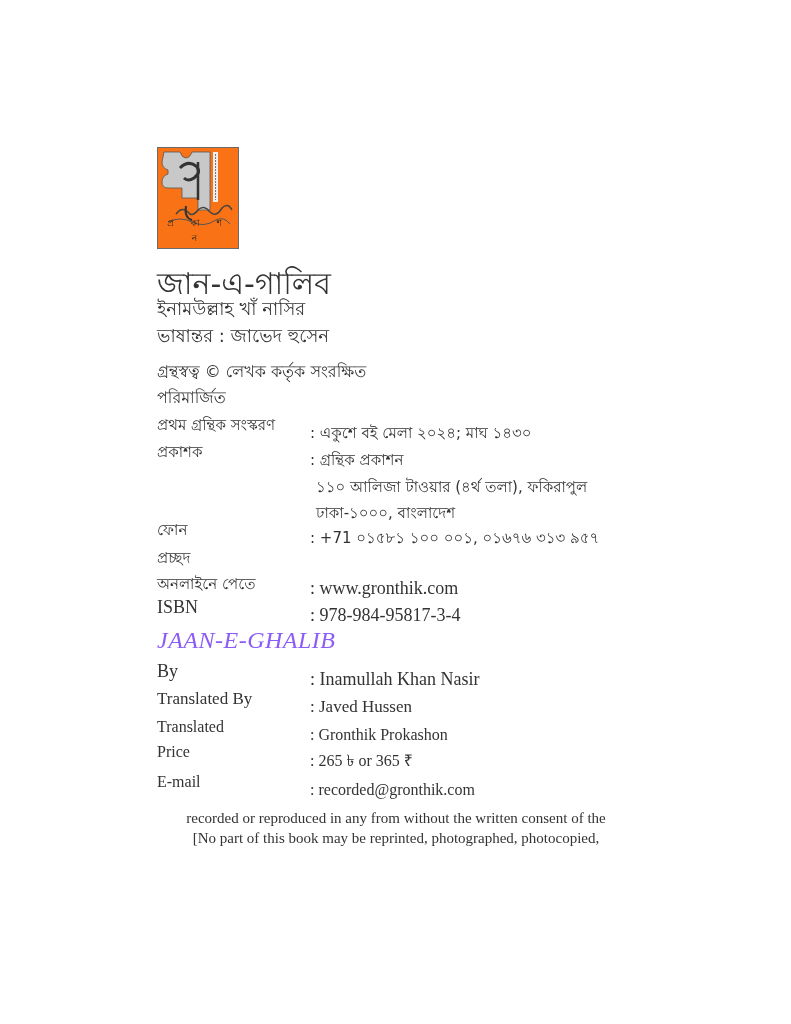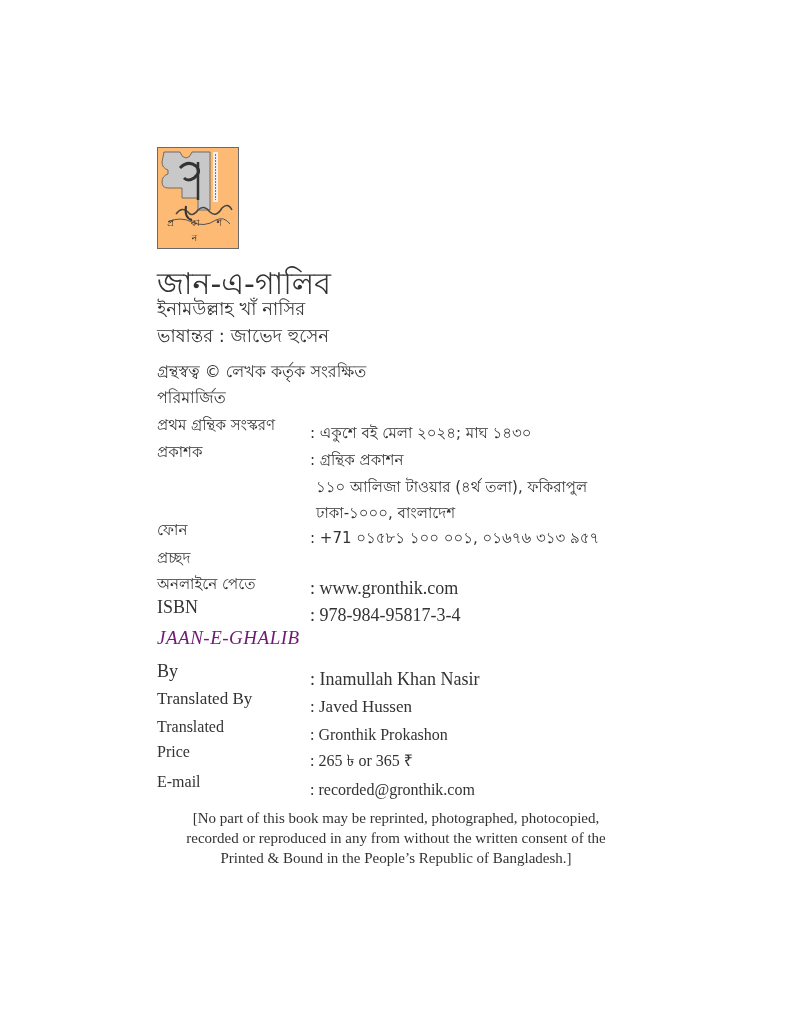--- a/index.html
+++ b/index.html
@@ -16,21 +16,21 @@
       font-family: "DejaVu Serif", serif;
     }
     .logo {
       position: absolute;
       left: 157px;
       top: 147px;
       width: 82px;
       height: 102px;
       border: 1px solid #6a6a6a;
       box-sizing: border-box;
-      background: #fdba74;
+      background: #f97316;
     }
     .logo svg { display: block; }
     .logo-caption {
       position: absolute;
       left: 0; right: 0; bottom: 2px;
       text-align: center;
       font-size: 9px;
       letter-spacing: 7px;
       color: #222;
       font-family: "DejaVu Sans", sans-serif;
@@ -93,22 +93,22 @@
       margin-top: 8px;
     }
     .bn-row { font-family: "DejaVu Sans", sans-serif; font-size: 15px; color: #333; }
     .en-row-serif { font-family: "Liberation Serif", serif; font-size: 18px; color: #333; }
     .en-title {
       position: absolute;
       left: 157px;
       top: 627px;
       font-family: "Liberation Serif", serif;
       font-style: italic;
-      font-size: 19px;
-      color: #701a75;
+      font-size: 24px;
+      color: #8b5cf6;
       letter-spacing: 0.5px;
     }
     .en-row { font-family: "Liberation Serif", serif; color: #333; }
     .notice {
       position: absolute;
       left: 150px;
       top: 808px;
       width: 492px;
       text-align: center;
       font-family: "Liberation Serif", serif;
@@ -194,16 +194,15 @@
 <div class="row en-row" style="top:743px; font-size:16px;">
   <span class="label">Price</span>
   <span class="value" style="font-size:16px; top:-3px;">: 265 ৳ or 365 ₹</span>
 </div>
 <div class="row en-row" style="top:773px; font-size:16px;">
   <span class="label">E-mail</span>
   <span class="value">: recorded@gronthik.com</span>
 </div>
 
 <div class="notice">
+  <div>recorded or reproduced in any from without the written consent of the</div>
   <div>[No part of this book may be reprinted, photographed, photocopied,</div>
-  <div>recorded or reproduced in any from without the written consent of the</div>
-  <div>Printed &amp; Bound in the People’s Republic of Bangladesh.]</div>
 </div>
 
 </body></html>

